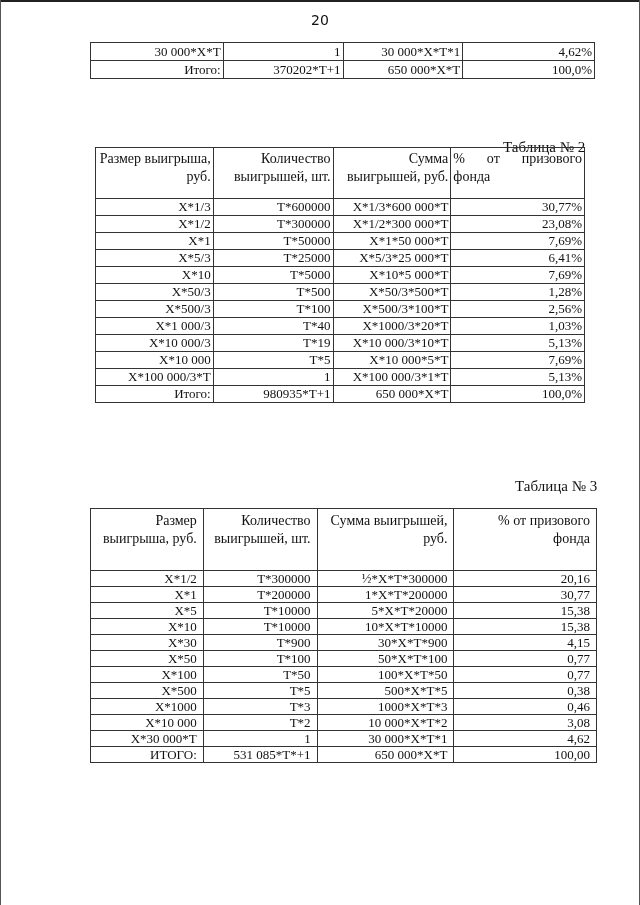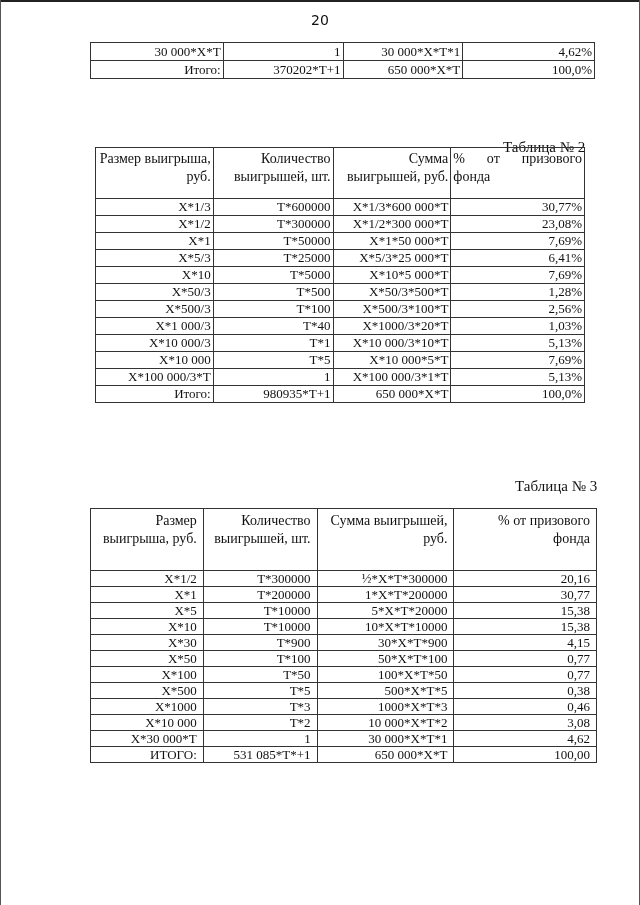--- a/index.html
+++ b/index.html
@@ -124,21 +124,21 @@
         <td class="r">2,56%</td>
       </tr>
       <tr>
         <td class="r">Х*1 000/3</td>
         <td class="r">Т*40</td>
         <td class="r">Х*1000/3*20*Т</td>
         <td class="r">1,03%</td>
       </tr>
       <tr>
         <td class="r">Х*10 000/3</td>
-        <td class="r">Т*1</td>
+        <td class="r">Т*19</td>
         <td class="r">Х*10 000/3*10*Т</td>
         <td class="r">5,13%</td>
       </tr>
       <tr>
         <td class="r">Х*10 000</td>
         <td class="r">Т*5</td>
         <td class="r">Х*10 000*5*Т</td>
         <td class="r">7,69%</td>
       </tr>
       <tr>

